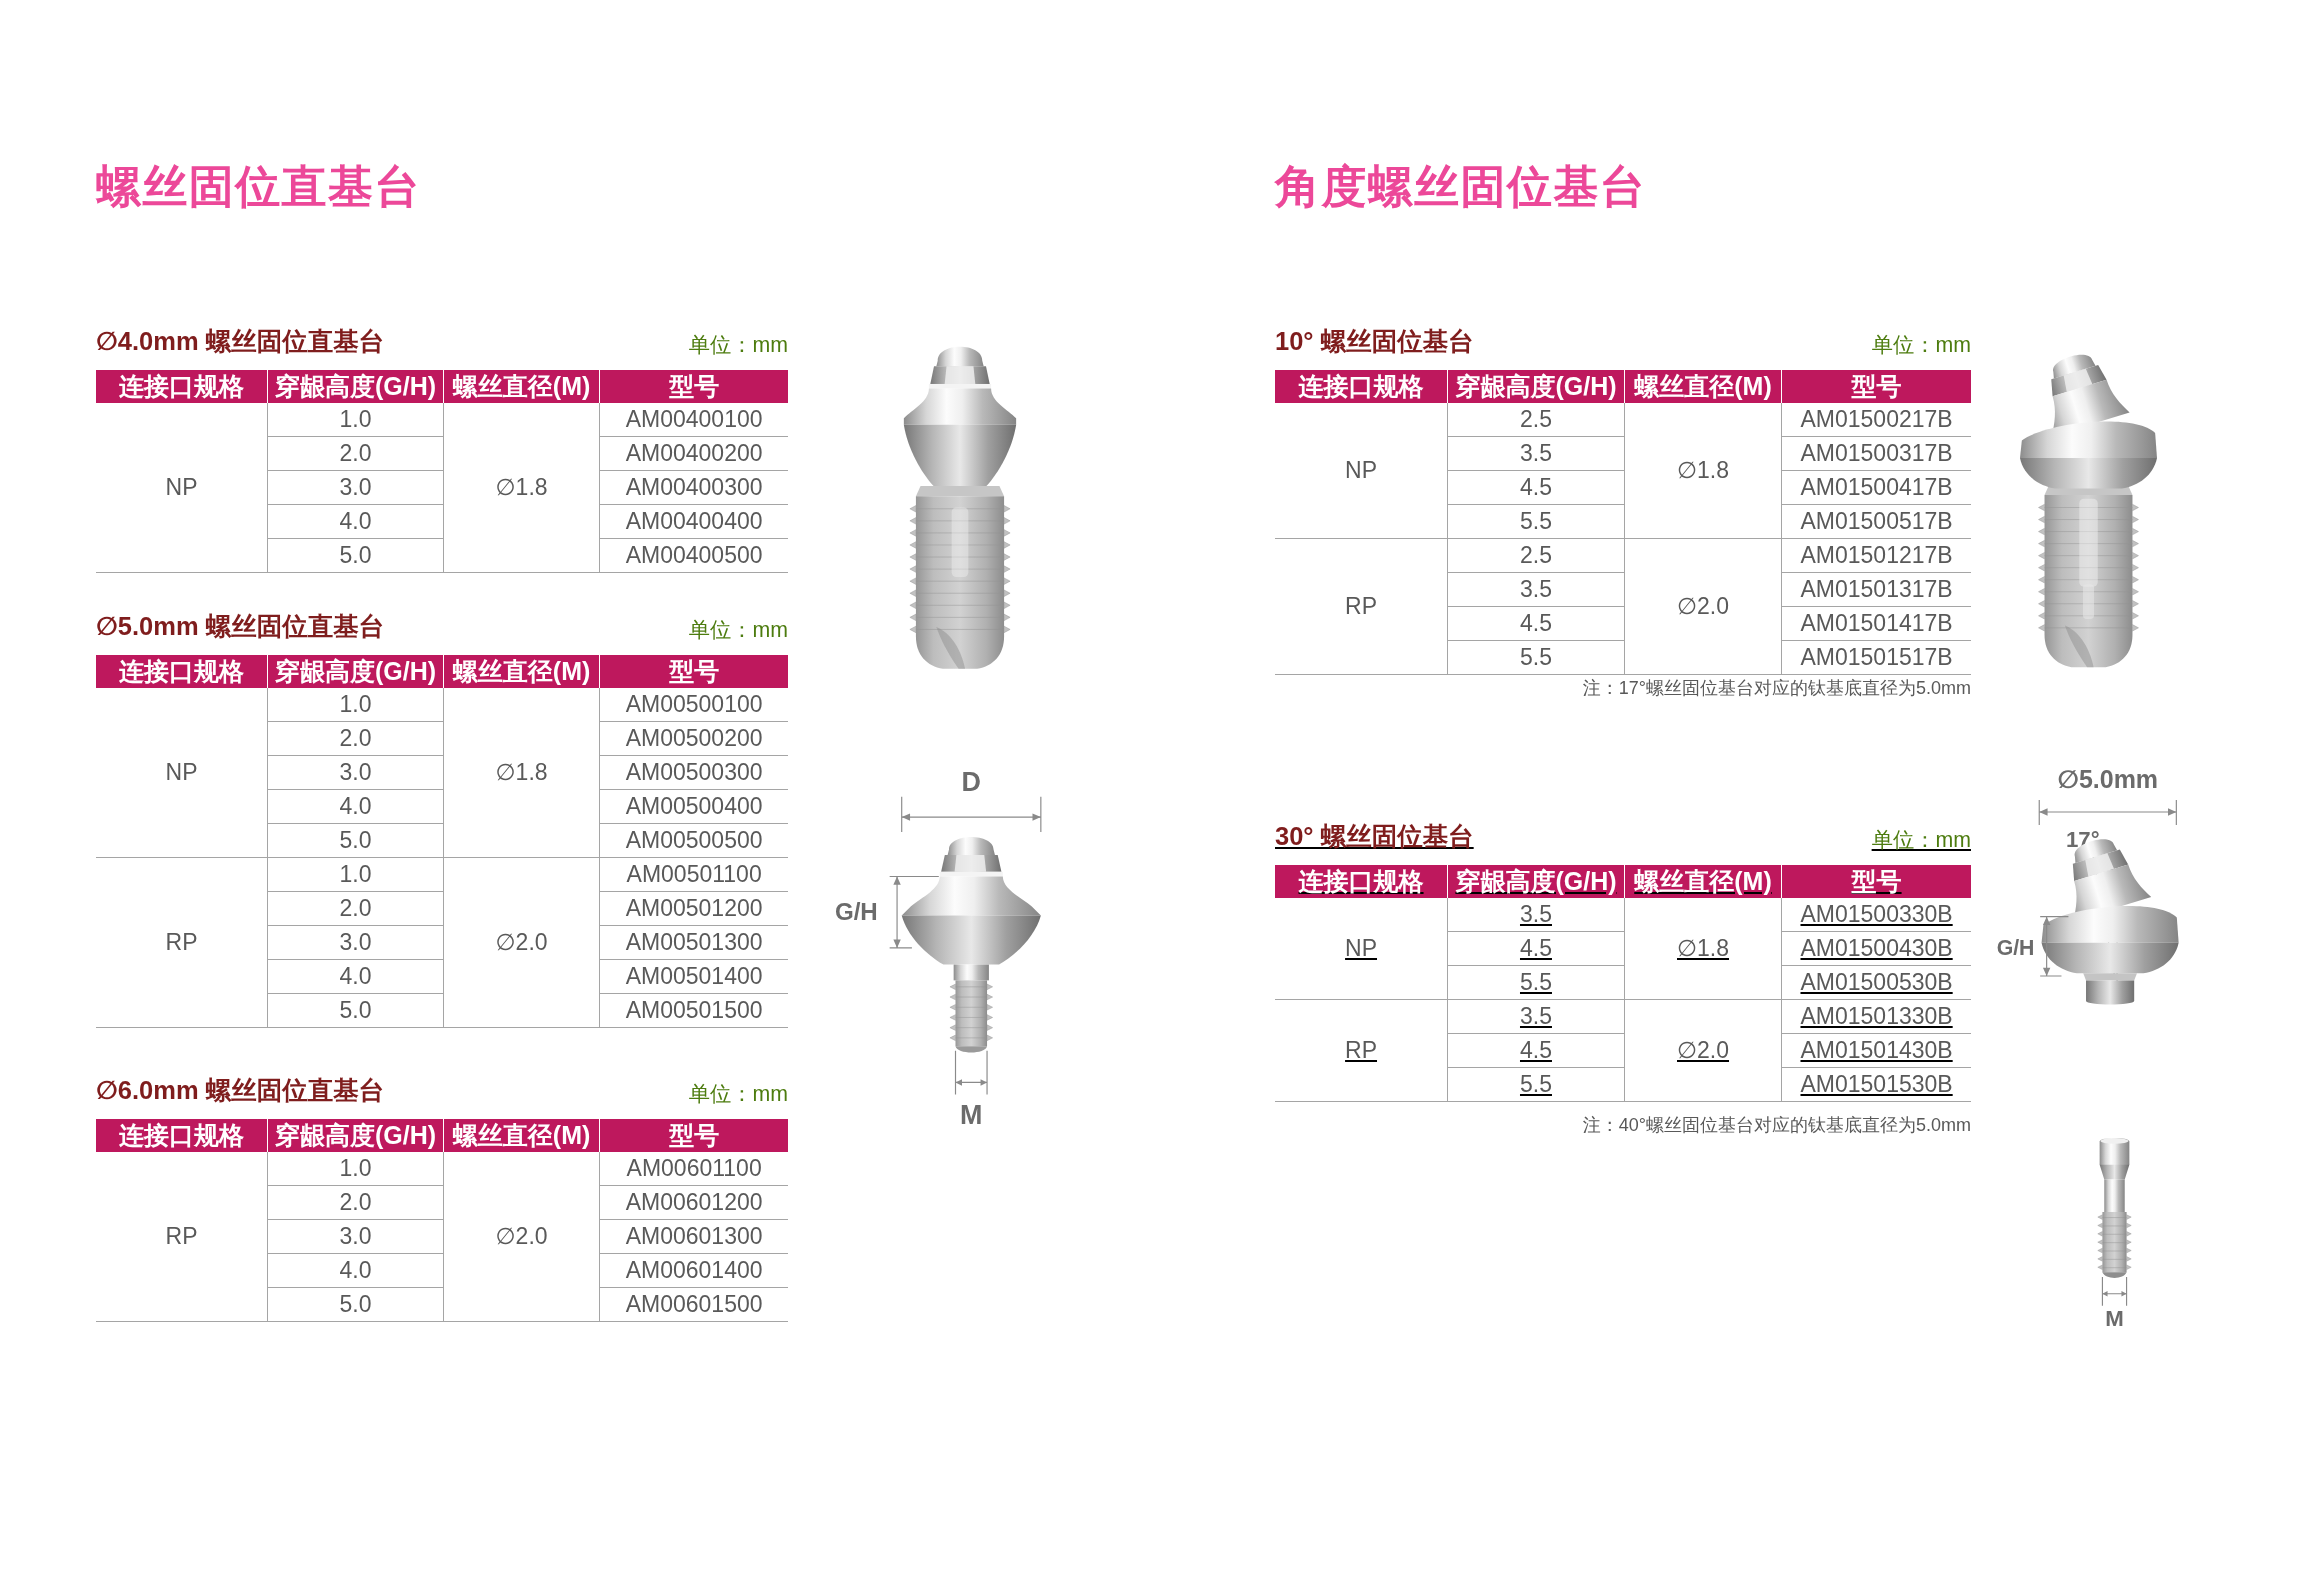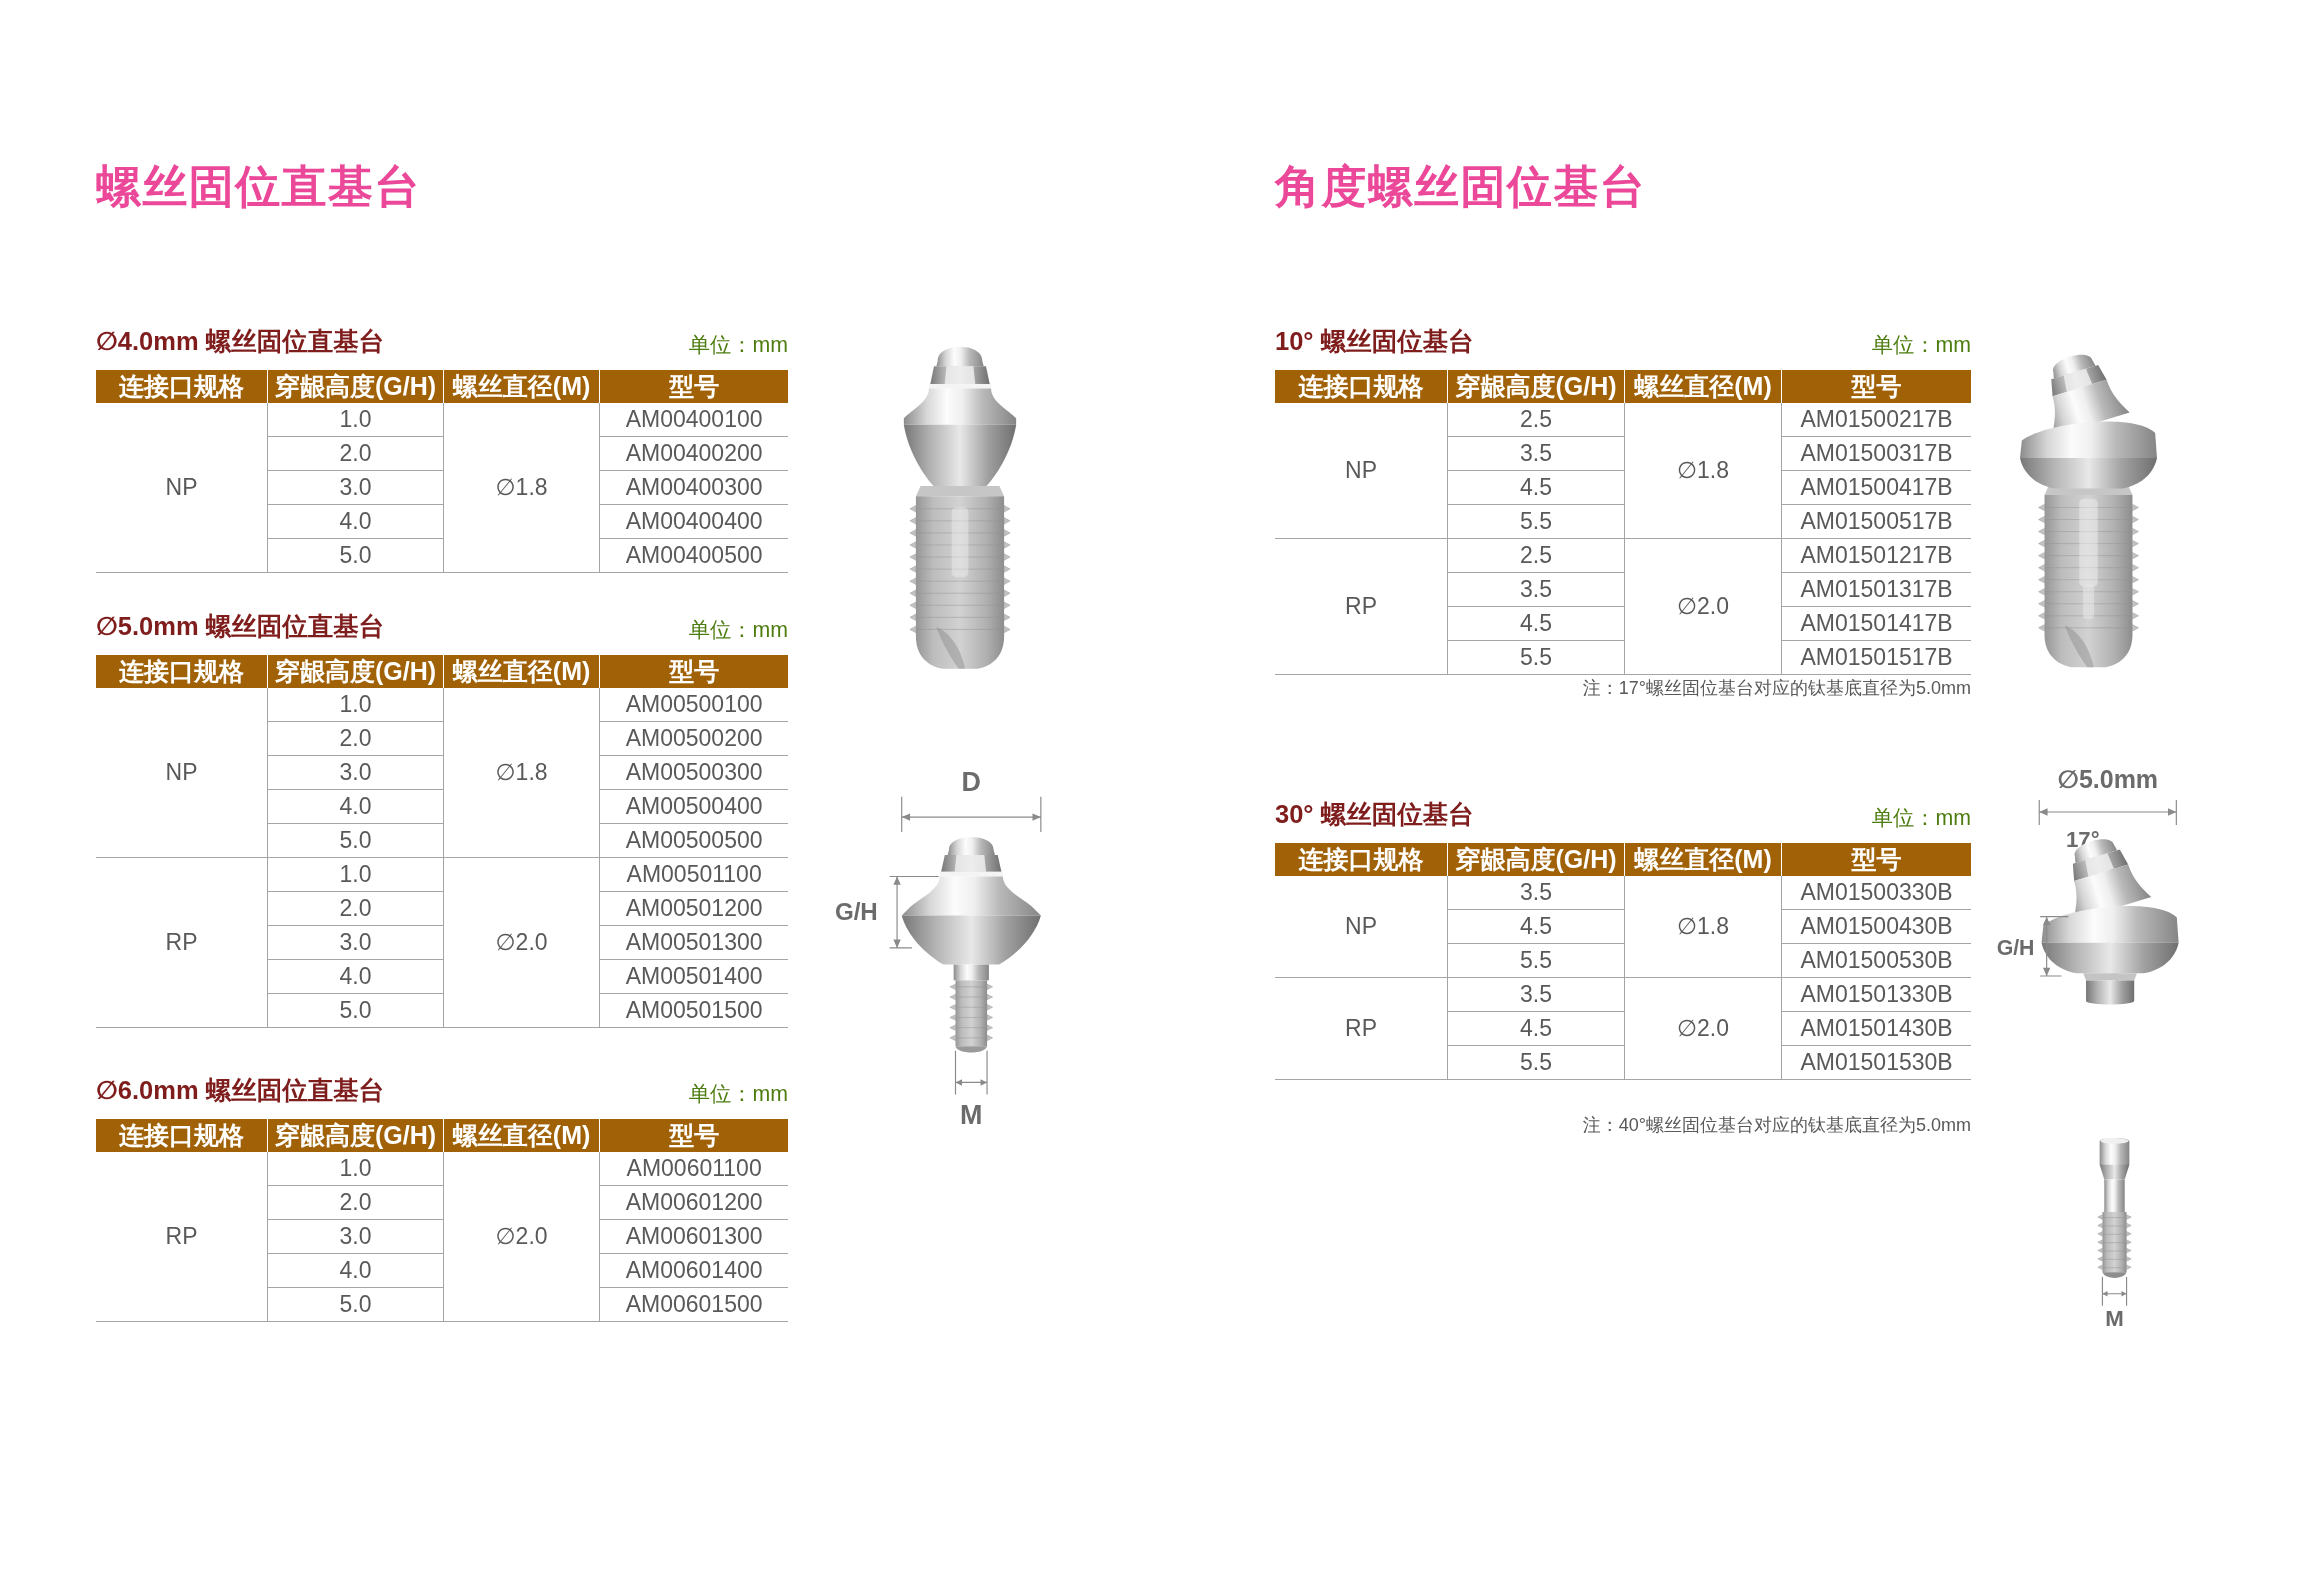--- a/index.html
+++ b/index.html
@@ -7,21 +7,21 @@
        font-family:"Liberation Sans","DejaVu Sans",sans-serif;}
   .abs{position:absolute;}
   .page-title{font-size:45px;font-weight:700;color:#ec4899;letter-spacing:1.4px;white-space:nowrap;}
   .table-block{position:absolute;}
   .block-head{display:flex;justify-content:space-between;align-items:flex-end;height:30px;margin-bottom:11px;}
   .tbl-title{font-size:25.5px;font-weight:700;color:#7f1d1d;white-space:nowrap;}
   .unit{font-size:21.3px;color:#4d7c0f;white-space:nowrap;}
   table.catalog{width:100%;border-collapse:collapse;table-layout:fixed;}
   table.catalog col.c1{width:24.8%;} table.catalog col.c2{width:25.4%;}
   table.catalog col.c3{width:22.6%;} table.catalog col.c4{width:27.2%;}
-  table.catalog th{height:33px;background:#a16207;color:#ffffff;font-size:25px;font-weight:700;padding:0;}
+  table.catalog th{height:33px;background:#be185d;color:#ffffff;font-size:25px;font-weight:700;padding:0;}
   table.catalog th + th{border-left:1.9px solid #ffffff;}
   table.catalog td{height:33px;text-align:center;vertical-align:middle;font-size:23px;color:#595959;
        border-bottom:1.4px solid #a5a5a5;padding:0;}
   td.c-gh, td.c-diam, td.c-model{border-left:1.4px solid #a5a5a5;}
   .note{position:absolute;font-size:18px;color:#595959;text-align:right;white-space:nowrap;}
   svg text{font-family:"Liberation Sans","DejaVu Sans",sans-serif;}
   .dim-label{fill:#6b6b6b;font-weight:600;}
   .dim-line{stroke:#8a8a8a;stroke-width:2.5;fill:none;}
   .dim-arrow{fill:#8a8a8a;stroke:none;}
 </style>
@@ -288,21 +288,21 @@
         </tr>
         <tr>
           <td class="c-gh">5.5</td>
           <td class="c-model">AM01501517B</td>
         </tr>
       </tbody>
     </table>
 </div>
 <div class="note" style="left:1275px;top:676px;width:696px;">注：17°螺丝固位基台对应的钛基底直径为5.0mm</div>
 
-<div class="table-block" style="left:1275px;top:802px;width:696px;">
+<div class="table-block" style="left:1275px;top:824px;width:696px;text-decoration:underline;">
   <div class="block-head">
     <div class="tbl-title">30° 螺丝固位基台</div>
     <div class="unit">单位：mm</div>
   </div>
   <table class="catalog">
       <colgroup>
         <col class="c1">
         <col class="c2">
         <col class="c3">
         <col class="c4">

